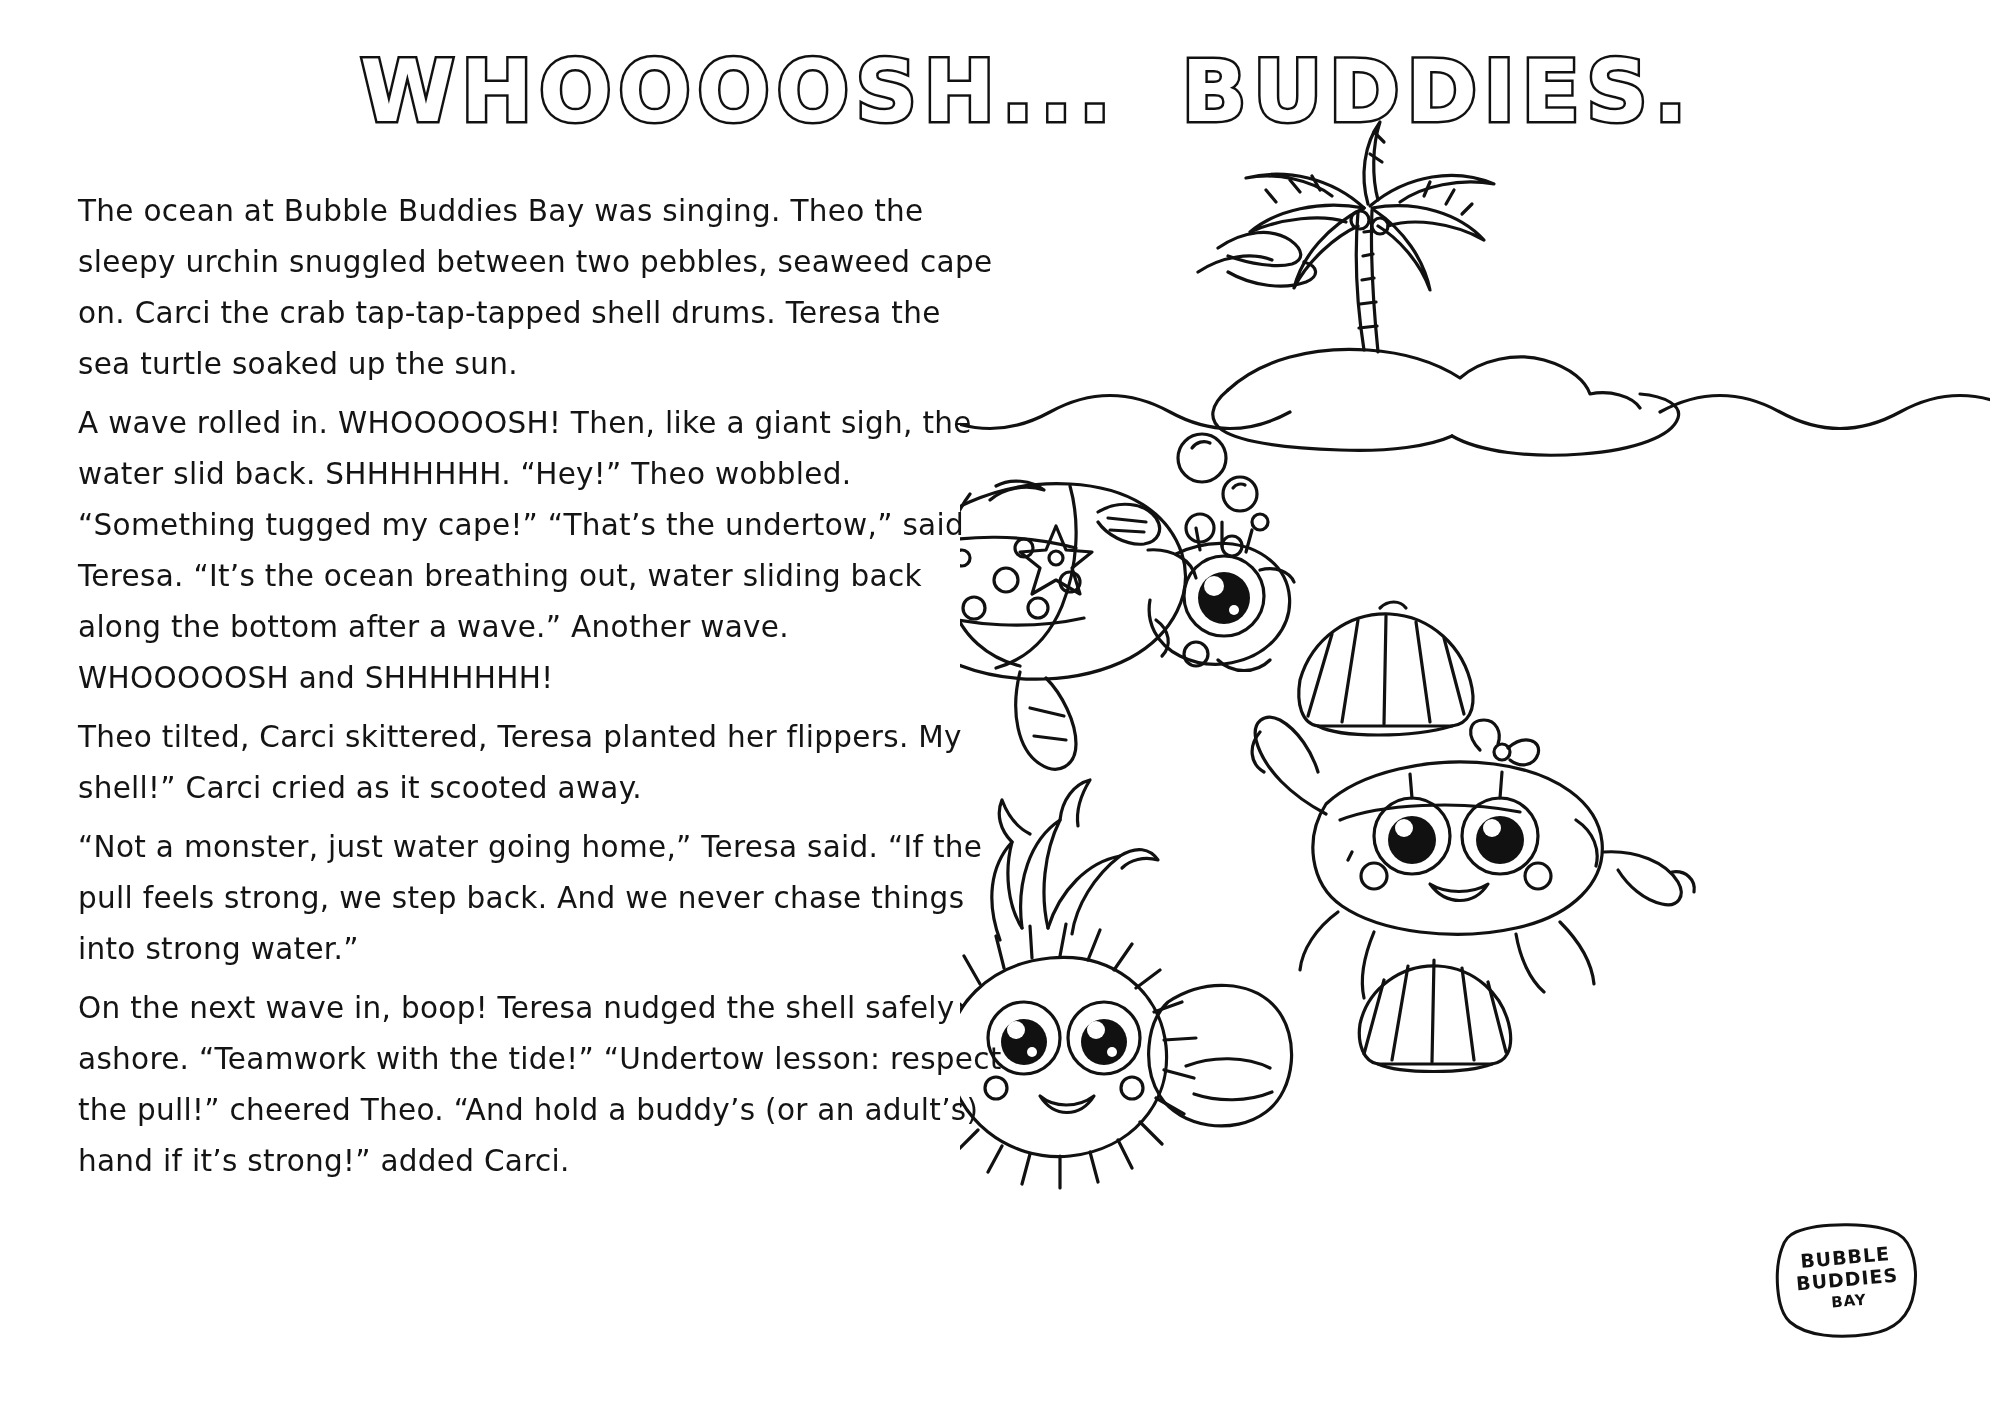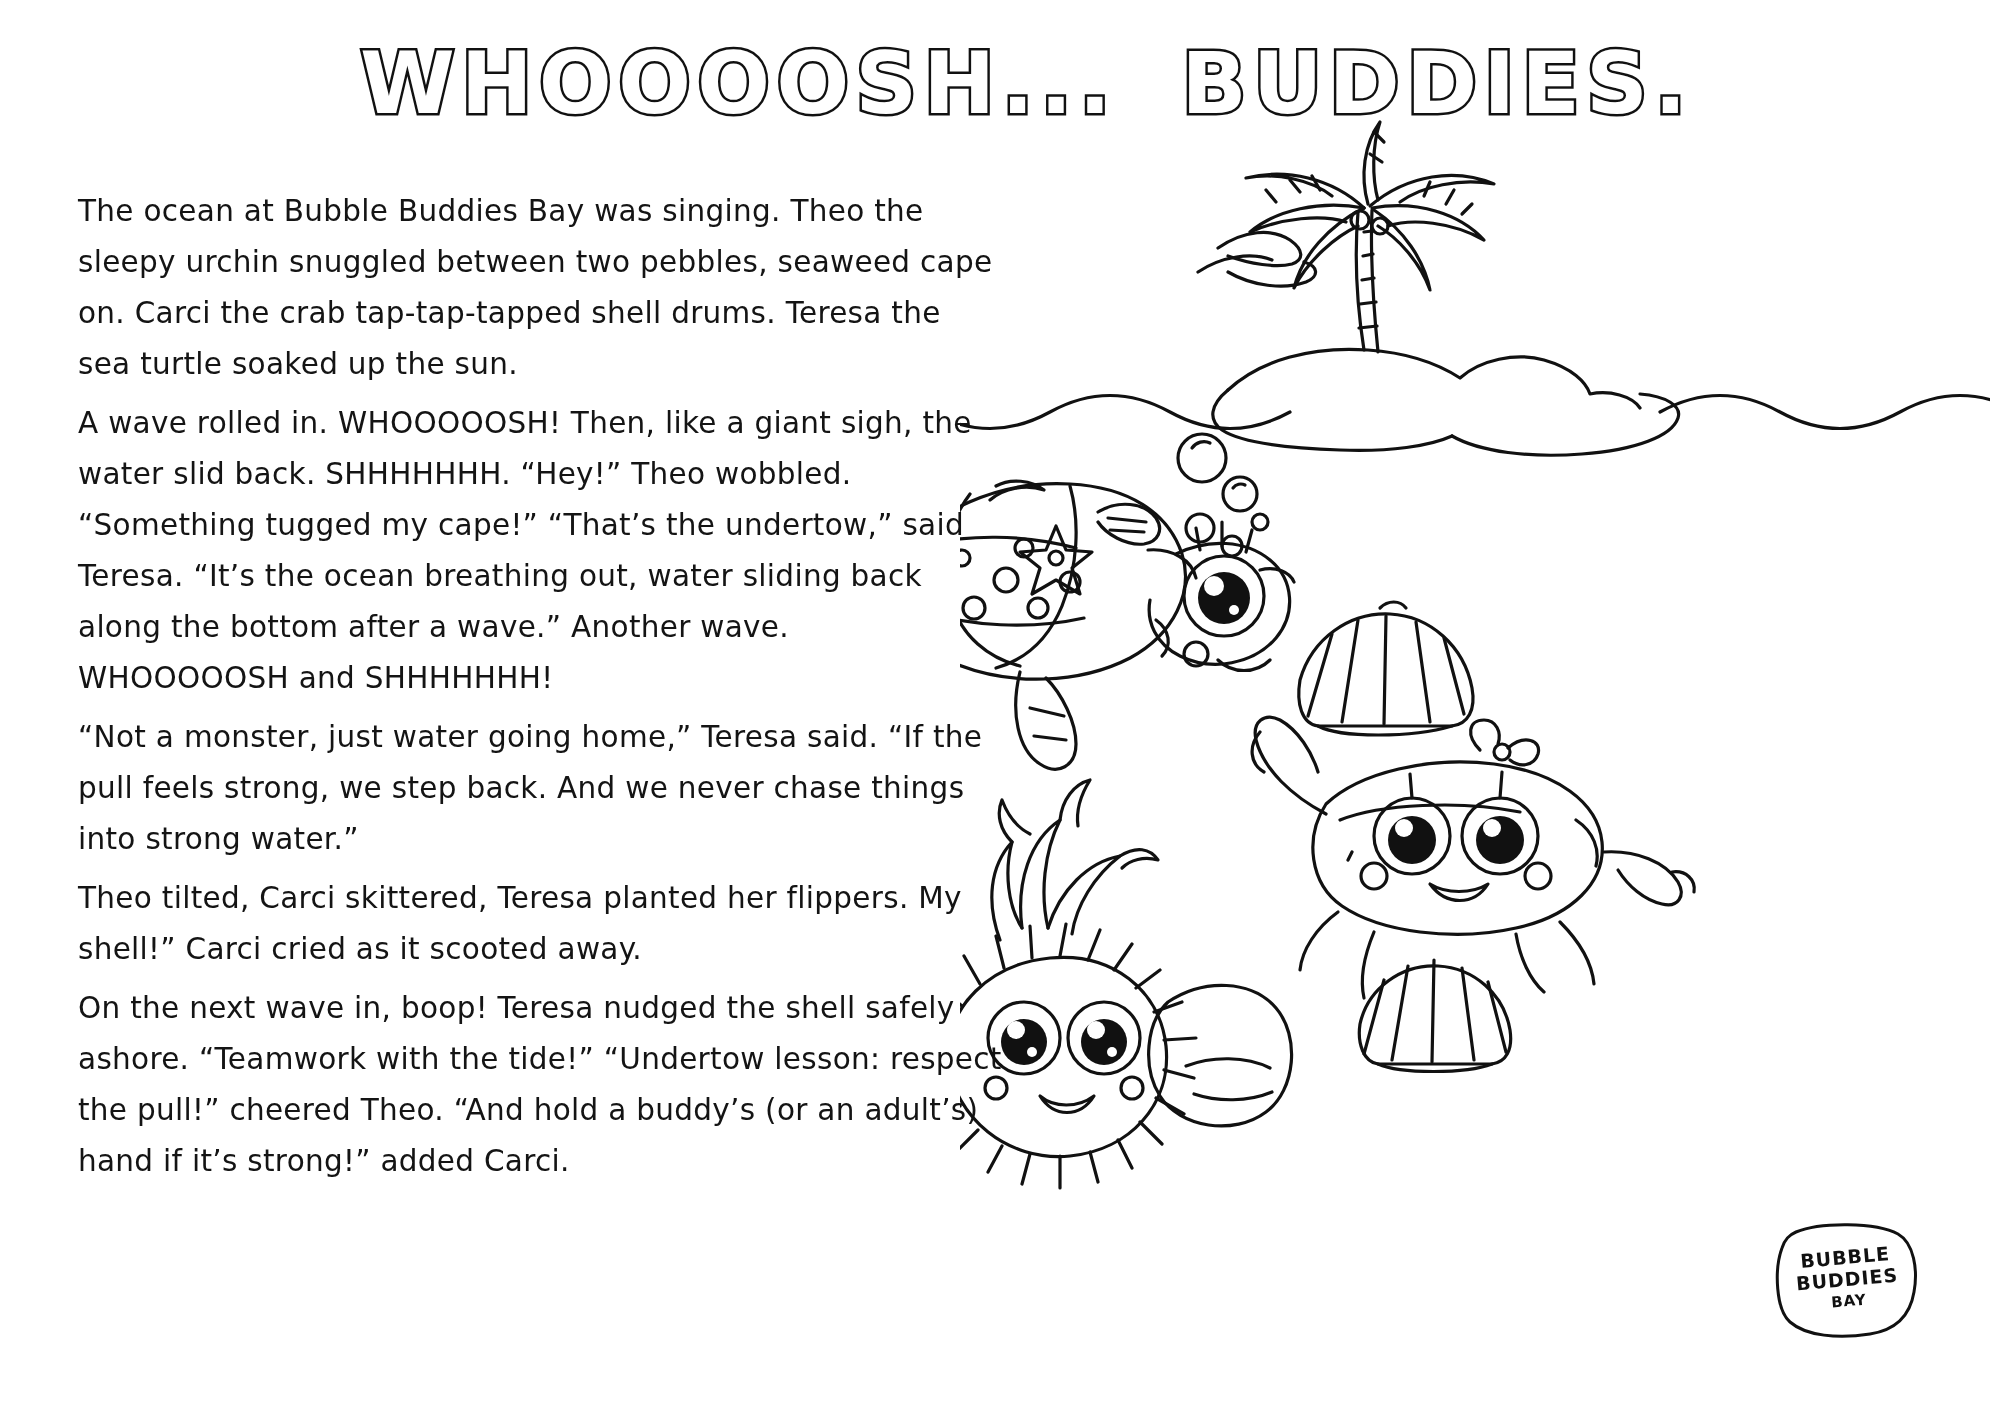--- a/index.html
+++ b/index.html
@@ -18,21 +18,21 @@
   .page {
     position: absolute;
     inset: 0;
     background: #ffffff;
   }
 
   
   .title {
     position: absolute;
     left: 360px;
-    top: 28px;
+    top: 36px;
     width: 1120px;
     height: 110px;
     display: flex;
     align-items: center;
     gap: 64px;
     white-space: nowrap;
   }
   .title span {
     font-family: "DejaVu Sans", sans-serif;
     font-weight: 700;
@@ -104,22 +104,22 @@
 <div class="page">
 
   <div class="title">
     <span>WHOOOOSH...</span>
     <span>BUDDIES.</span>
   </div>
 
   <div class="story">
     <p>The ocean at Bubble Buddies Bay was singing. Theo the sleepy urchin snuggled between two pebbles, seaweed cape on. Carci the crab tap-tap-tapped shell drums. Teresa the sea turtle soaked up the sun.</p>
     <p>A wave rolled in. WHOOOOOSH! Then, like a giant sigh, the water slid back. SHHHHHHH. “Hey!” Theo wobbled. “Something tugged my cape!” “That’s the undertow,” said Teresa. “It’s the ocean breathing out, water sliding back along the bottom after a wave.” Another wave. WHOOOOOSH and SHHHHHHH!</p>
+    <p>Theo tilted, Carci skittered, Teresa planted her flippers. My shell!” Carci cried as it scooted away.</p>
     <p>“Not a monster, just water going home,” Teresa said. “If the pull feels strong, we step back. And we never chase things into strong water.”</p>
-    <p>Theo tilted, Carci skittered, Teresa planted her flippers. My shell!” Carci cried as it scooted away.</p>
     <p>On the next wave in, boop! Teresa nudged the shell safely ashore. “Teamwork with the tide!” “Undertow lesson: respect the pull!” cheered Theo. “And hold a buddy’s (or an adult’s) hand if it’s strong!” added Carci.</p>
   </div>
 
   <div class="art">
     <svg width="1030" height="1320" viewBox="0 0 1030 1320" fill="none" stroke="#111111" stroke-width="3.2" stroke-linecap="round" stroke-linejoin="round">
 
       <g>
 
         <path d="M268 330 C300 300 352 286 408 290 C452 293 480 305 500 318
                  C520 300 556 292 584 300 C612 308 626 322 630 334

